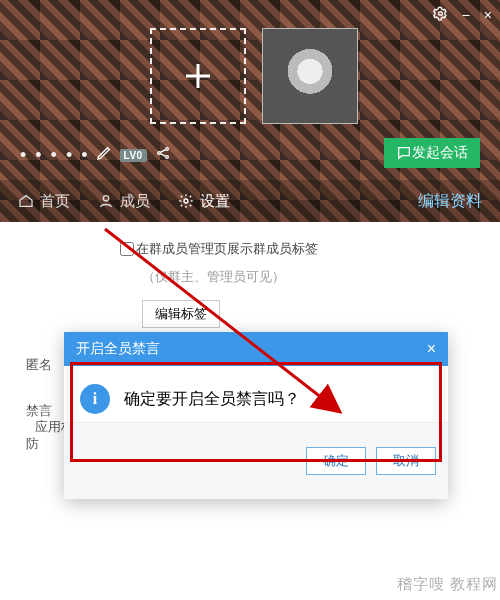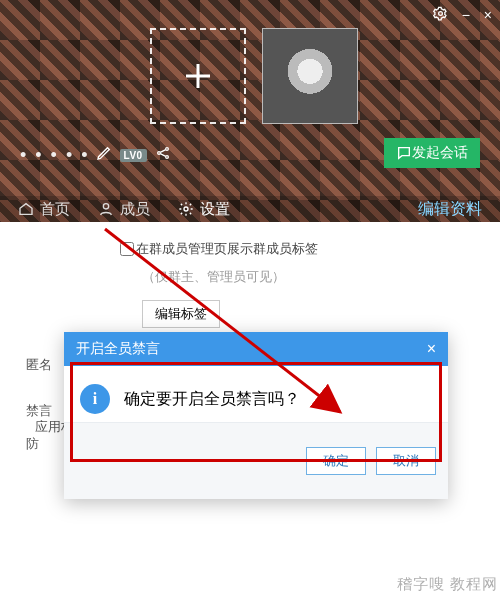--- a/index.html
+++ b/index.html
@@ -28,21 +28,21 @@
   .groupbar { position: absolute; left: 20px; top: 140px; right: 20px; height: 30px; display: flex; align-items: center; color: #fff; }
   .groupbar .dots { font-size: 18px; letter-spacing: 2px; opacity: .9; }
   .groupbar .edit-icon { margin-left: 6px; }
   .lvl { margin-left: 8px; background: #7a8a8a; color: #fff; font-size: 10px; padding: 1px 4px; border-radius: 2px; font-weight: bold; letter-spacing: .5px; }
   .share-icon { margin-left: 8px; }
   .start-chat {
     position: absolute; right: 20px; top: 138px; background: #2fb36a; color: #fff;
     padding: 6px 12px; font-size: 14px; display: flex; align-items: center; gap: 0; cursor: pointer;
   }
   .tabs {
-    position: absolute; left: 0; right: 0; bottom: 0; height: 26px;
+    position: absolute; left: 0; right: 0; bottom: 0; height: 42px;
     background: rgba(0,0,0,.18); display: flex; align-items: center; color: #eee;
     padding: 0 18px; gap: 28px;
   }
   .tab { display: flex; align-items: center; gap: 6px; font-size: 15px; cursor: pointer; opacity: .9; }
   .tab.active { color: #fff; font-weight: 500; opacity: 1; }
   .edit-profile { margin-left: auto; color: #8fd7ff; font-size: 16px; cursor: pointer; }
   .tab svg, .groupbar svg, .start-chat svg { width: 16px; height: 16px; fill: none; stroke: currentColor; stroke-width: 2; }
 
   .body { position: relative; padding: 18px 24px 24px 24px; color: #444; font-size: 13px; }
   .row-ck { margin-left: 96px; display: flex; align-items: center; gap: 2px; }

